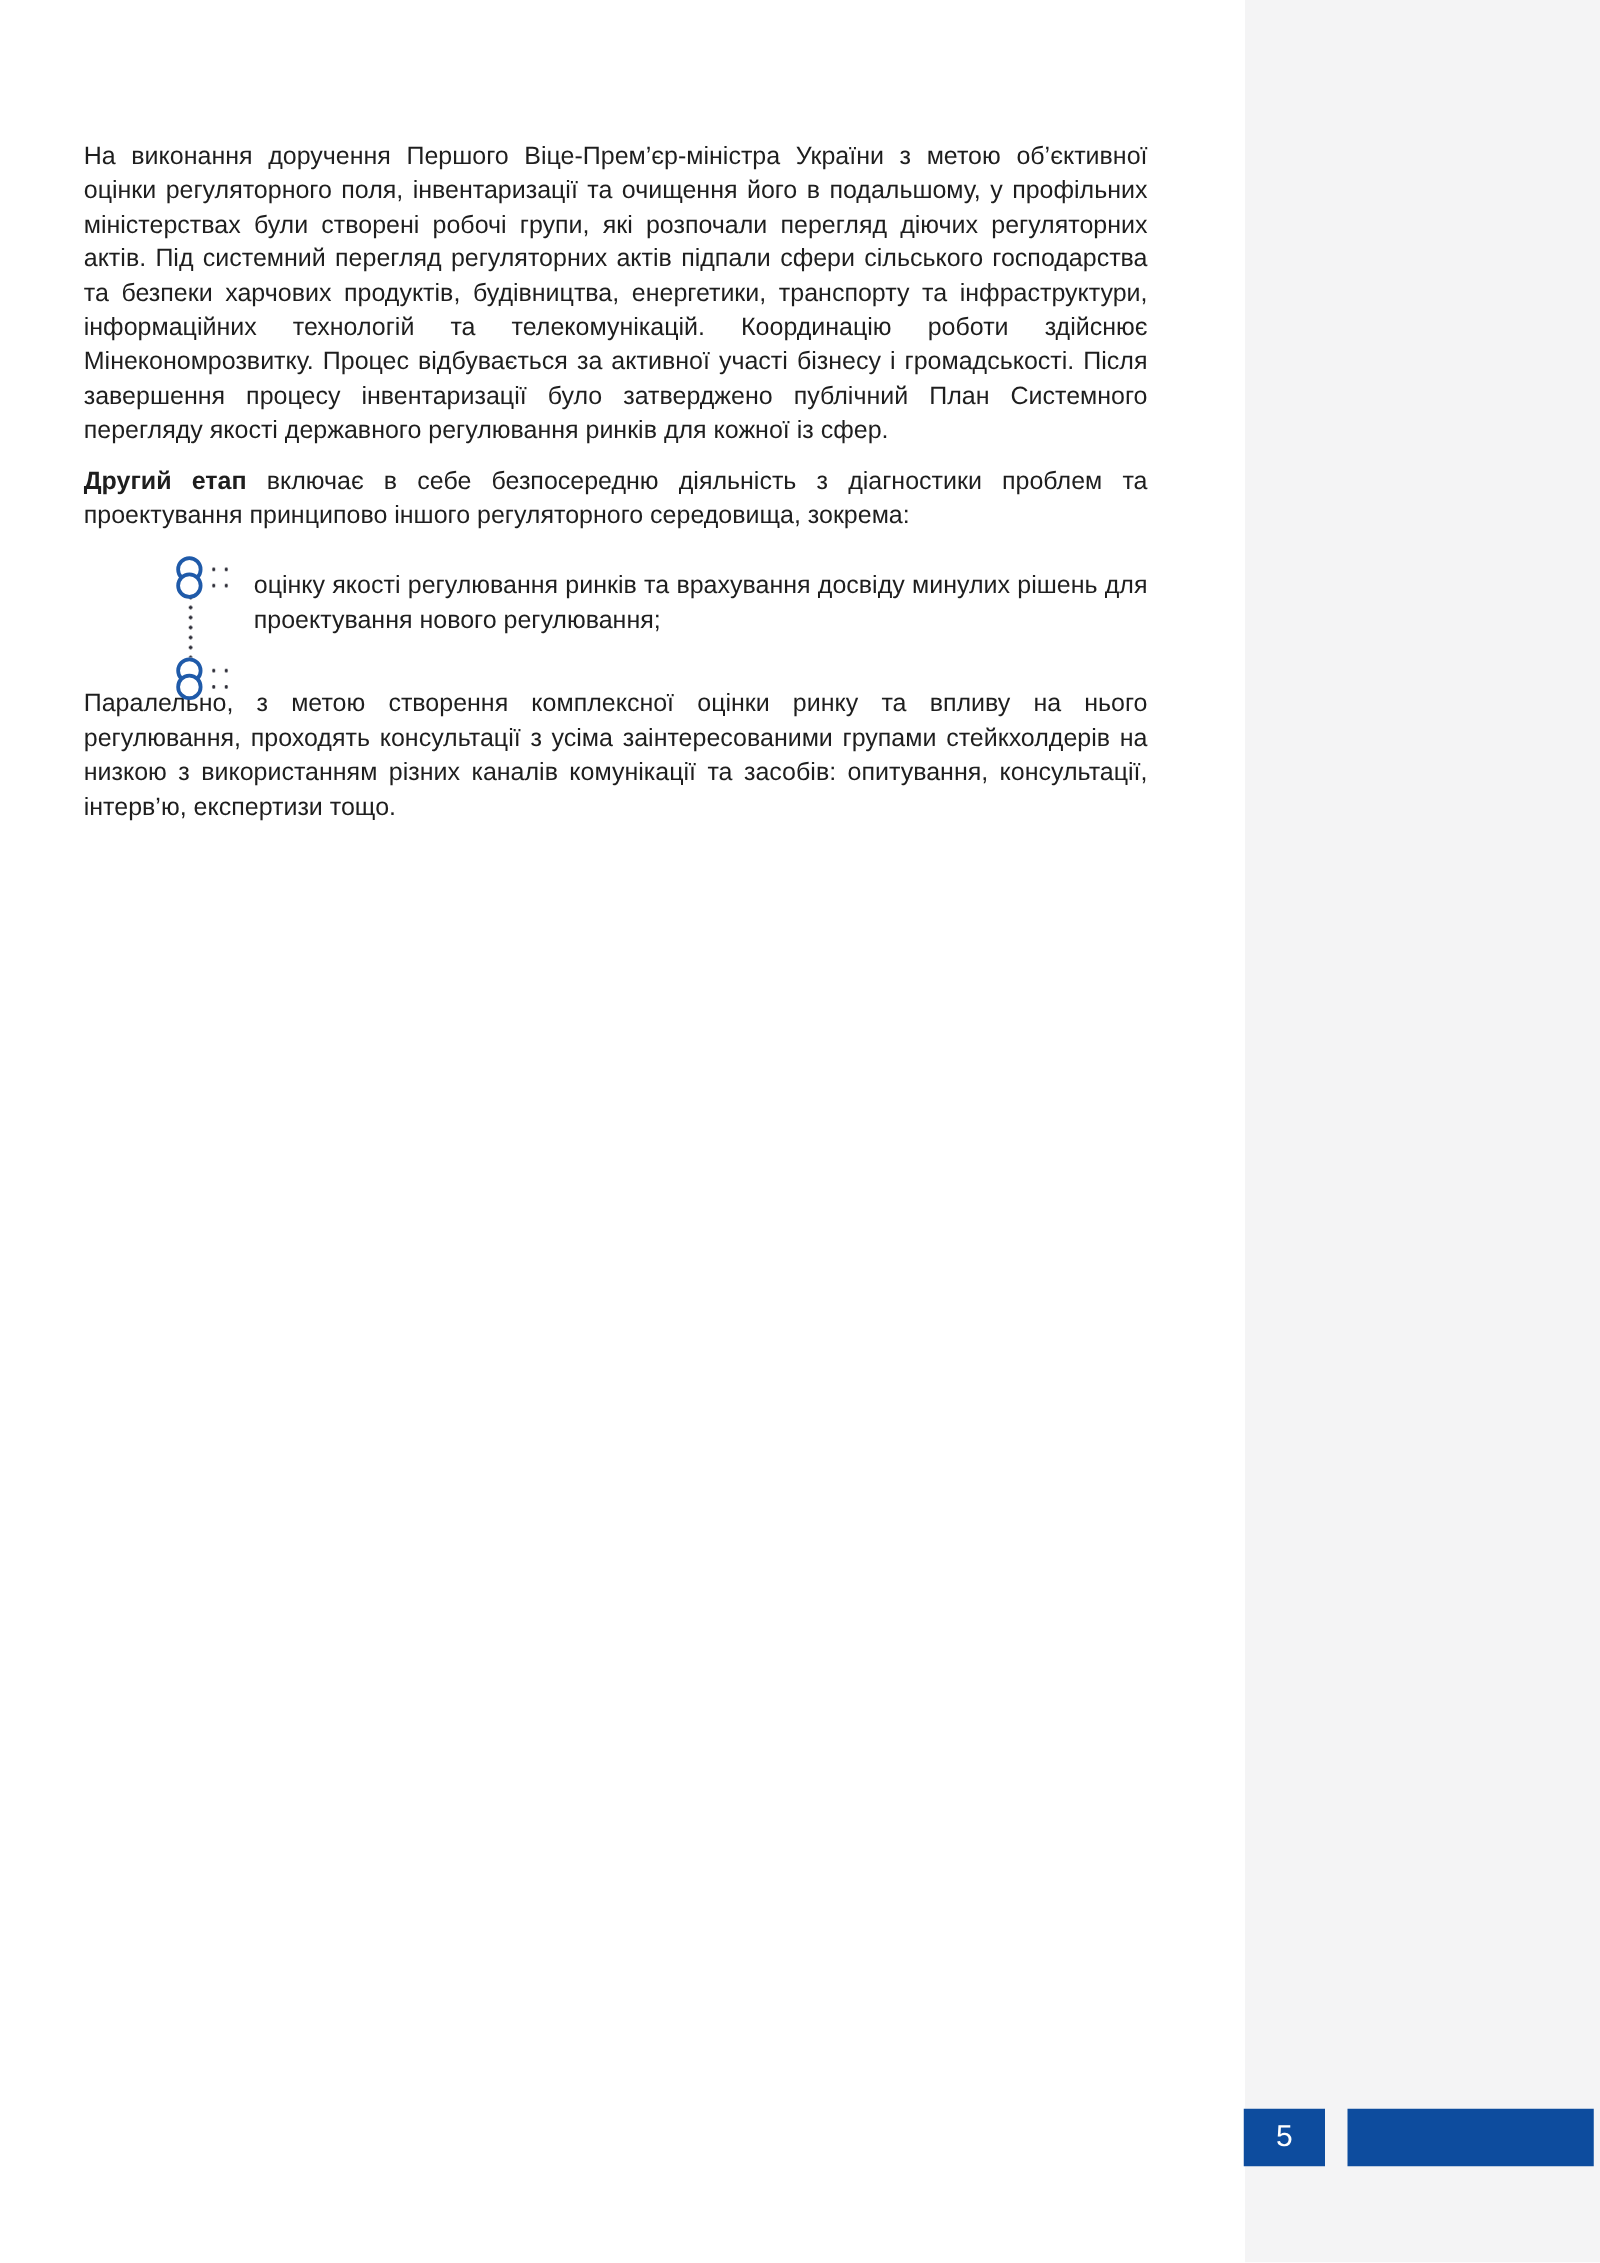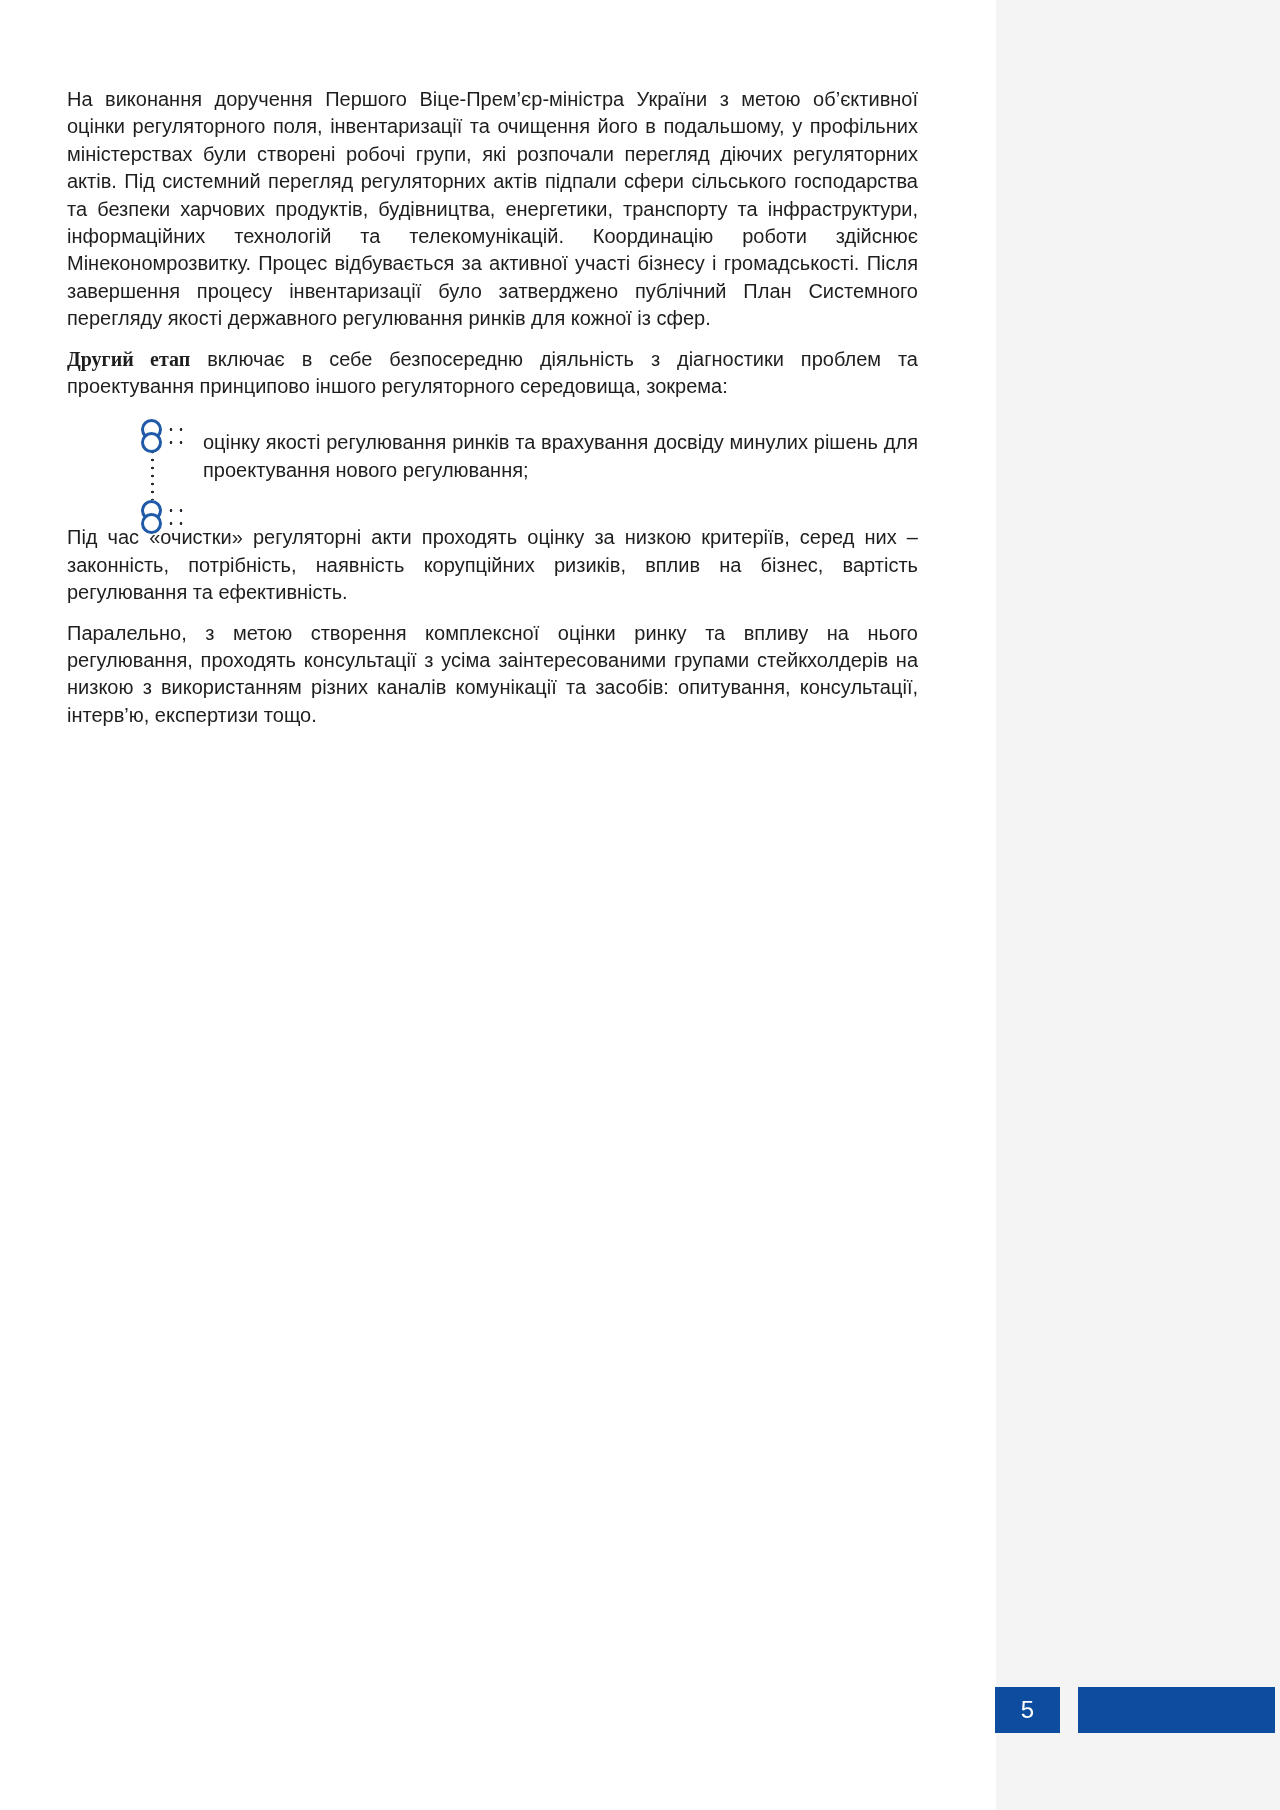--- a/index.html
+++ b/index.html
@@ -18,33 +18,32 @@
     position: absolute;
     left: 996px;
     top: 0;
     width: 284px;
     height: 1810px;
     background: #f4f4f5;
   }
   .content {
     position: absolute;
     left: 67px;
-    top: 86px;
+    top: 112px;
     width: 851px;
     color: #1e1e1e;
     font-size: 20px;
     line-height: 27.4px;
     text-align: justify;
   }
   .content p {
     margin: 0 0 13px 0;
   }
   .stage-lead {
     font-weight: bold;
-    font-family: Liberation Serif, serif;
   }
   .bullet-list {
     position: relative;
     margin: 16px 0 14px 0;
   }
   .dotted-line {
     position: absolute;
     left: 83.5px;
     top: 16px;
     bottom: 10px;
@@ -148,21 +147,20 @@
     </div>
 
     <div class="bullet-item">
       <div class="bullet-marker">
         <span class="bullet-circle"></span>
         <span class="bullet-hdots"></span>
       </div>
     </div>
   </div>
 
-  <p>Під час «очистки» регуляторні акти проходять оцінку за низкою критеріїв, серед них – законність, потрібність, наявність корупційних ризиків, вплив на бізнес, вартість регулювання та ефективність.</p>
 
   <p>Паралельно, з метою створення комплексної оцінки ринку та впливу на нього регулювання, проходять консультації з усіма заінтересованими групами стейкхолдерів на низкою з використанням різних каналів комунікації та засобів: опитування, консультації, інтерв’ю, експертизи тощо.</p>
 
 </div>
 
 <div class="page-number-badge">
   <span>5</span>
 </div>
 
 <div class="footer-accent-bar"></div>

